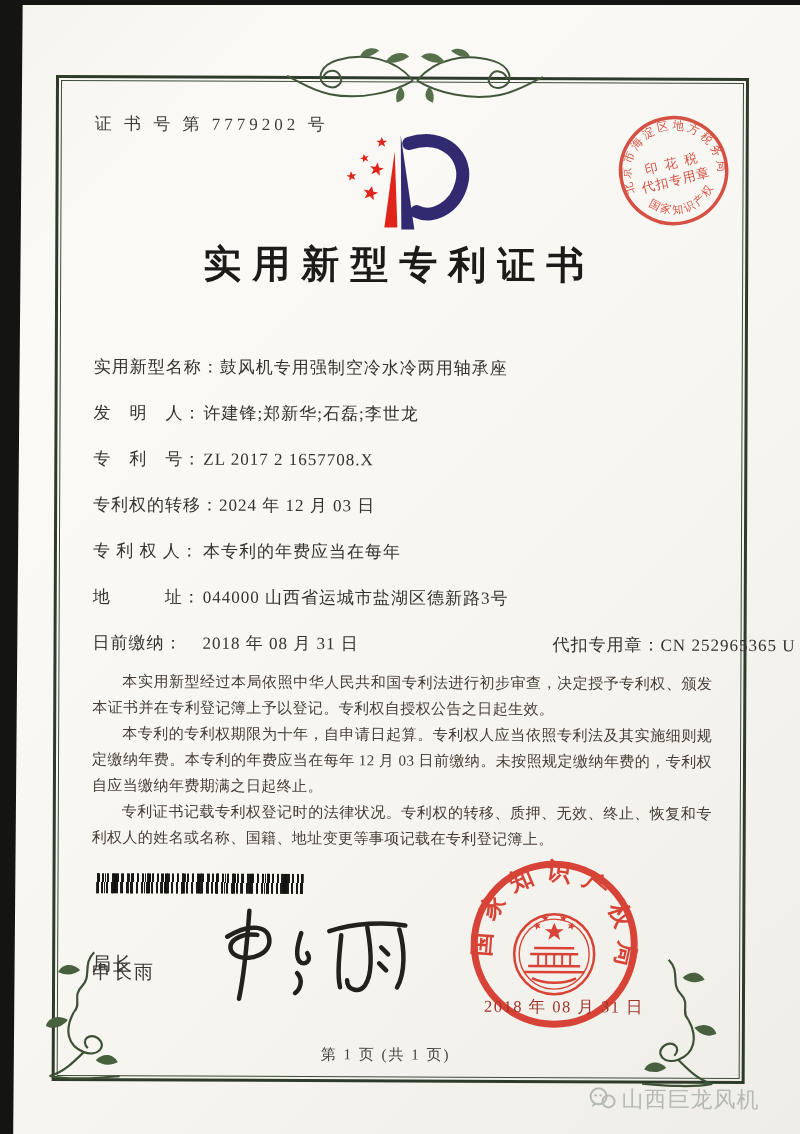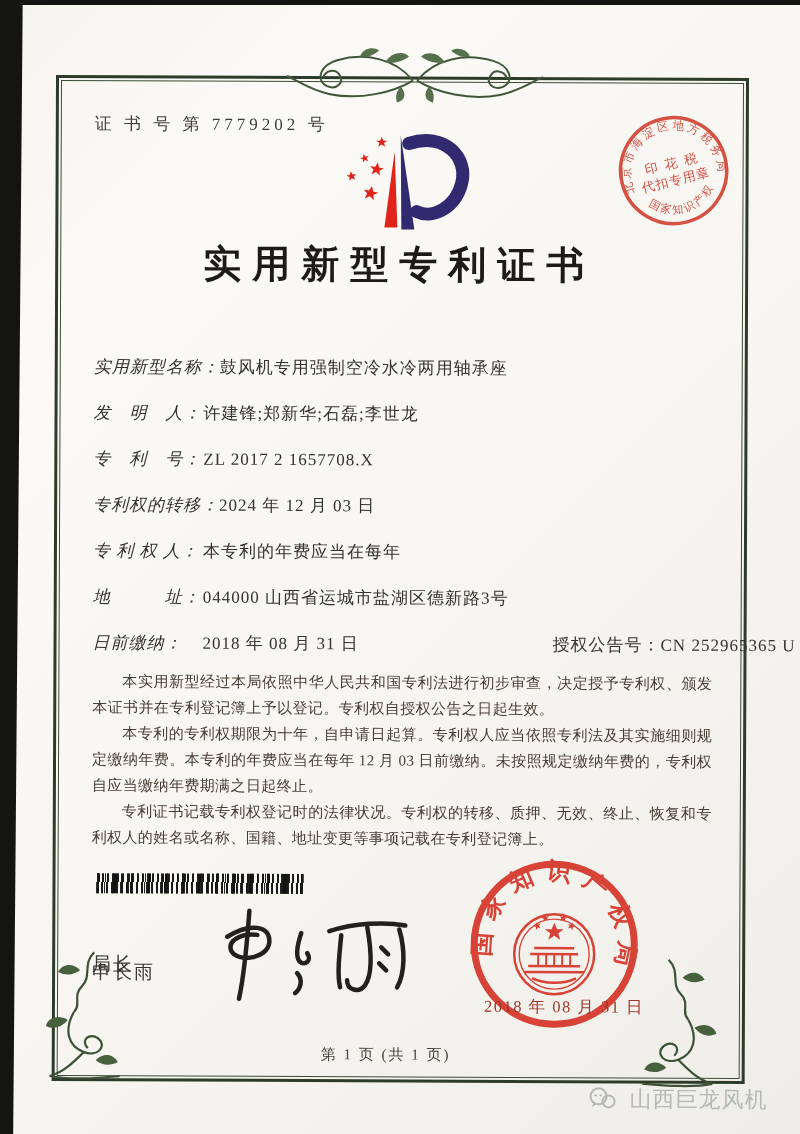--- a/index.html
+++ b/index.html
@@ -14,40 +14,40 @@
     clip-path:polygon(1.6% 0,100% 0,100% 100%,0.4% 100%);
   }
   .inner{position:absolute;left:-10px;top:-5px;width:800px;height:1134px;transform:rotate(0.25deg);transform-origin:60px 80px;}
   .frame{position:absolute;left:56px;top:75px;width:687px;height:1000px;border:3px solid #2e3b2a;}
   .frame::after{content:"";position:absolute;inset:2px;border:1px solid #3c4a37;}
   .certno{position:absolute;left:95px;top:112px;font-size:17px;letter-spacing:4px;color:#3f3c37;}
   .logo{position:absolute;left:325px;top:128px;}
   .title{position:absolute;left:0;top:238px;width:800px;text-align:center;
     font-size:38px;font-weight:bold;letter-spacing:11px;color:#1d1b1a;}
   .fieldrow{position:absolute;left:95px;font-size:17px;color:#35312c;letter-spacing:1px;white-space:nowrap;}
-  .fieldrow .lbl{display:inline-block;min-width:110px;font-style:italic;}
+  .fieldrow .lbl{display:inline-block;min-width:110px;}
   .announce2{position:absolute;left:460px;top:0;}
   .paras{position:absolute;left:95px;top:668px;width:620px;font-size:15px;line-height:26px;
     color:#453d34;letter-spacing:0.4px;text-align:justify;}
   .paras p{margin:0;text-indent:2em;}
   .barcode{position:absolute;left:100px;top:873px;width:207px;height:20px;
     background:
       repeating-linear-gradient(90deg,#191919 0 2px,transparent 2px 5px),
       repeating-linear-gradient(90deg,#222 0 1px,transparent 1px 8px),
       repeating-linear-gradient(90deg,#111 0 3px,transparent 3px 17px);
   }
   .dtitle{position:absolute;left:96px;top:926px;font-size:19px;color:#3a3631;letter-spacing:2px;margin-top:25px;}
   .dname{position:absolute;left:96px;top:959px;font-size:19px;color:#3a3631;letter-spacing:2px;}
   .sig{position:absolute;left:213px;top:898px;}
   .seal{position:absolute;left:472px;top:856px;opacity:0.93;}
   .sealdate{position:absolute;left:488px;top:994px;font-size:16.5px;color:#9c352a;letter-spacing:1.5px;white-space:nowrap;}
   .stamp{position:absolute;left:616px;top:110px;transform:rotate(-14deg);opacity:0.85;}
   .pageno{position:absolute;left:0;top:1044px;width:780px;text-align:center;font-size:15px;
     color:#45413b;letter-spacing:2px;}
-  .wm{position:absolute;left:592px;top:1082px;display:flex;align-items:center;gap:12px;
+  .wm{position:absolute;left:592px;top:1082px;display:flex;align-items:center;gap:4px;
     color:#b4bab2;font-size:22px;letter-spacing:1px;font-family:Liberation Serif, serif;}
   .orn{position:absolute;}
   svg{display:block;}
 </style>
 </head>
 <body>
 
 <svg width="0" height="0" style="position:absolute">
   <defs>
     <path id="star" d="M0,-10 L2.9,-3.1 10,-3.1 4.2,1.2 6.2,8.1 0,3.8 -6.2,8.1 -4.2,1.2 -10,-3.1 -2.9,-3.1 Z"></path>
@@ -117,21 +117,21 @@
     </div>
     <div class="fieldrow" style="top:539px">
       <span class="lbl">专 利 权 人：</span><span>本专利的年费应当在每年</span>
     </div>
     <div class="fieldrow" style="top:585px">
       <span class="lbl">地　　　址：</span><span>044000 山西省运城市盐湖区德新路3号</span>
     </div>
     <div class="fieldrow" style="top:631px;width:650px">
       <span class="lbl">日前缴纳：</span><span>2018 年 08 月 31 日</span>
       <span class="announce2">
-        <span>授权公告号：</span><span>CN 252965365 U</span>
+        <span>代扣专用章：</span><span>CN 252965365 U</span>
       </span>
     </div>
   </div>
 
   <div class="paras">
     <p>本实用新型经过本局依照中华人民共和国专利法进行初步审查，决定授予专利权、颁发本证书并在专利登记簿上予以登记。专利权自授权公告之日起生效。</p>
     <p>本专利的专利权期限为十年，自申请日起算。专利权人应当依照专利法及其实施细则规定缴纳年费。本专利的年费应当在每年 12 月 03 日前缴纳。未按照规定缴纳年费的，专利权自应当缴纳年费期满之日起终止。</p>
     <p>专利证书记载专利权登记时的法律状况。专利权的转移、质押、无效、终止、恢复和专利权人的姓名或名称、国籍、地址变更等事项记载在专利登记簿上。</p>
   </div>
 

